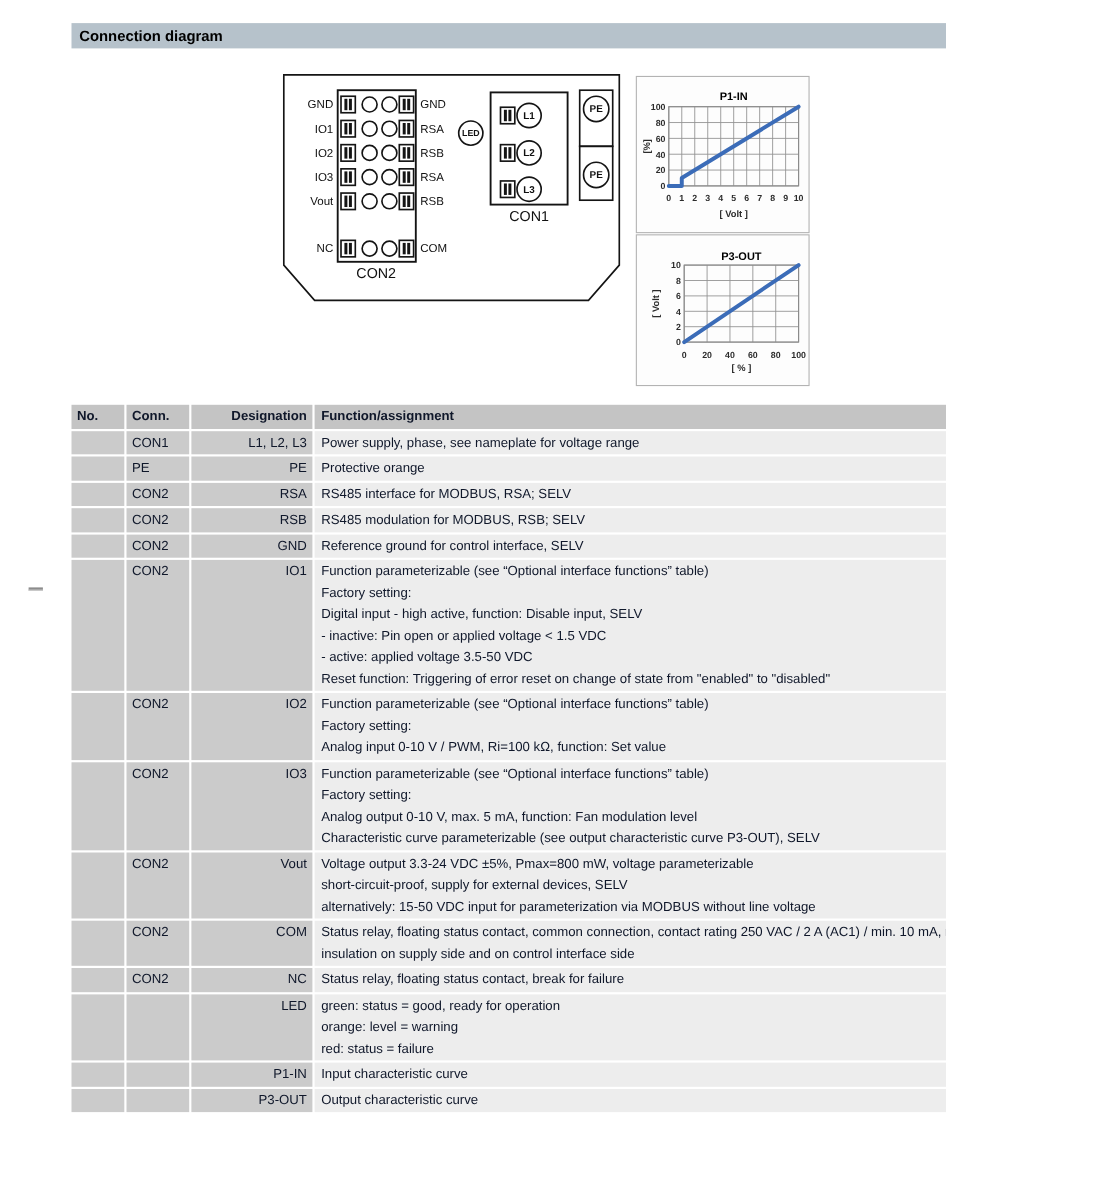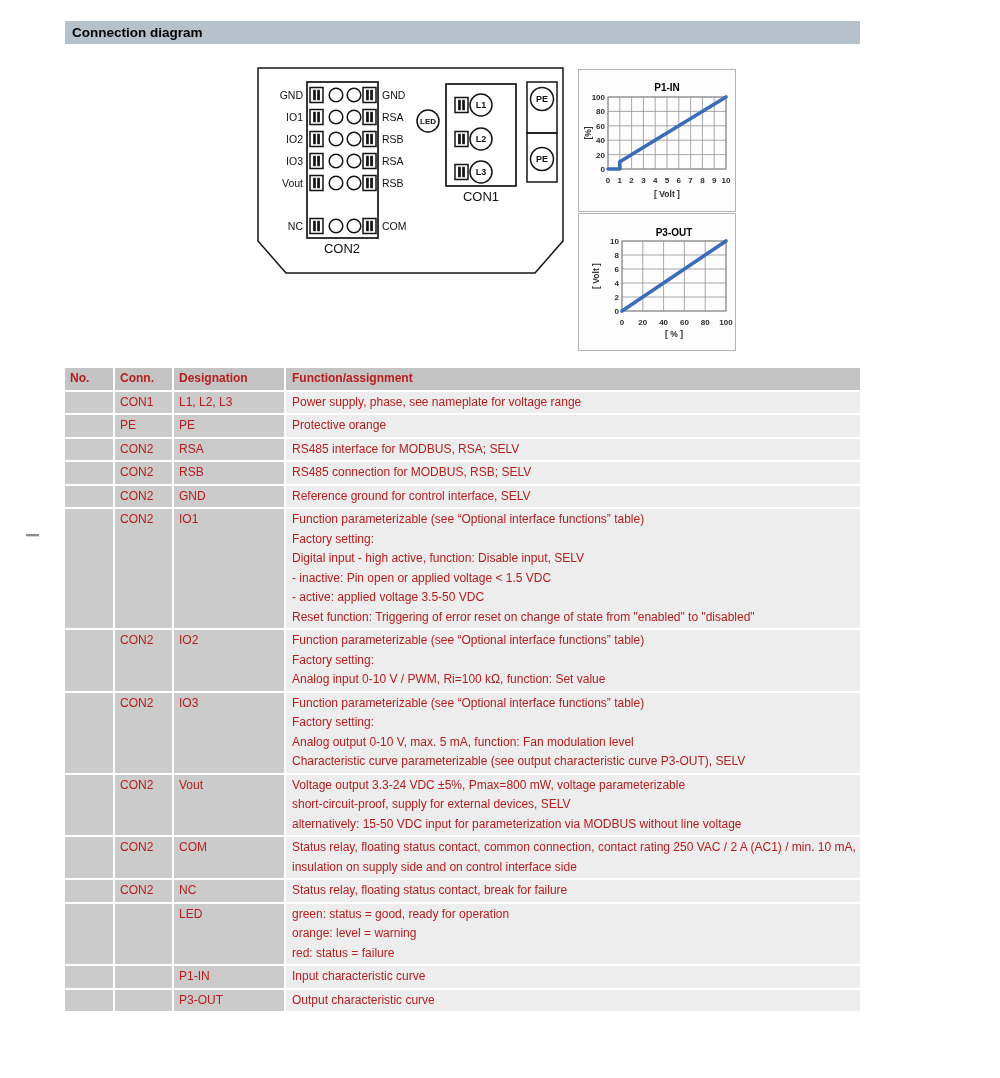--- a/index.html
+++ b/index.html
@@ -37,24 +37,24 @@
   .series { fill:none; stroke-width:3.6; stroke-linecap:round; stroke-linejoin:round; }
   .tick { font-size:8px; font-weight:bold; fill:#2b2b2b; }
   .tick-x { text-anchor:middle; }
   .tick-y { text-anchor:end; }
   .chart-title { font-size:10px; font-weight:bold; fill:#000; text-anchor:middle; }
   .axis-label { font-size:8.5px; font-weight:bold; fill:#2b2b2b; text-anchor:middle; }
 
   
   #conn-table { position:absolute; left:65px; top:368px; width:880px; }
   .trow { display:flex; gap:2px; margin-bottom:2px; }
-  .cell { padding:1px 5px; font-size:12px; line-height:19.5px; min-height:21.5px; color:#b91c1c; }
+  .cell { padding:1px 5px; font-size:12px; line-height:19.5px; min-height:21.5px; color:#0f172a; }
   .c-no { width:48px; background:#cbcbcb; }
   .c-conn { width:57px; background:#cbcbcb; }
-  .c-desig { width:110px; background:#cbcbcb; }
+  .c-desig { width:110px; background:#cbcbcb;text-align:right; }
   .c-fn { flex:1; background:#ededed; padding-left:6px; }
   .thead .cell { background:#c4c4c4; font-weight:bold; }
   .fn-line { line-height:19.5px; }
 </style>
 </head>
 <body>
 
 <div id="page">
 
   <div class="title-bar">
@@ -270,21 +270,21 @@
           <div class="cell c-desig">RSA</div>
           <div class="cell c-fn">
             <div class="fn-line">RS485 interface for MODBUS, RSA; SELV</div>
           </div>
         </div>
         <div class="trow">
           <div class="cell c-no"></div>
           <div class="cell c-conn">CON2</div>
           <div class="cell c-desig">RSB</div>
           <div class="cell c-fn">
-            <div class="fn-line">RS485 connection for MODBUS, RSB; SELV</div>
+            <div class="fn-line">RS485 modulation for MODBUS, RSB; SELV</div>
           </div>
         </div>
         <div class="trow">
           <div class="cell c-no"></div>
           <div class="cell c-conn">CON2</div>
           <div class="cell c-desig">GND</div>
           <div class="cell c-fn">
             <div class="fn-line">Reference ground for control interface, SELV</div>
           </div>
         </div>

